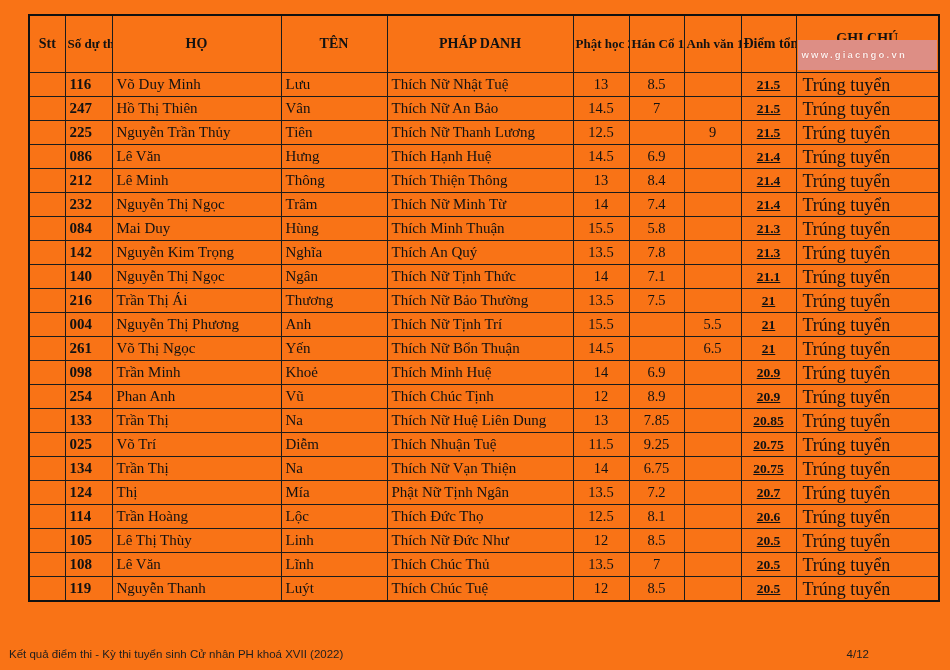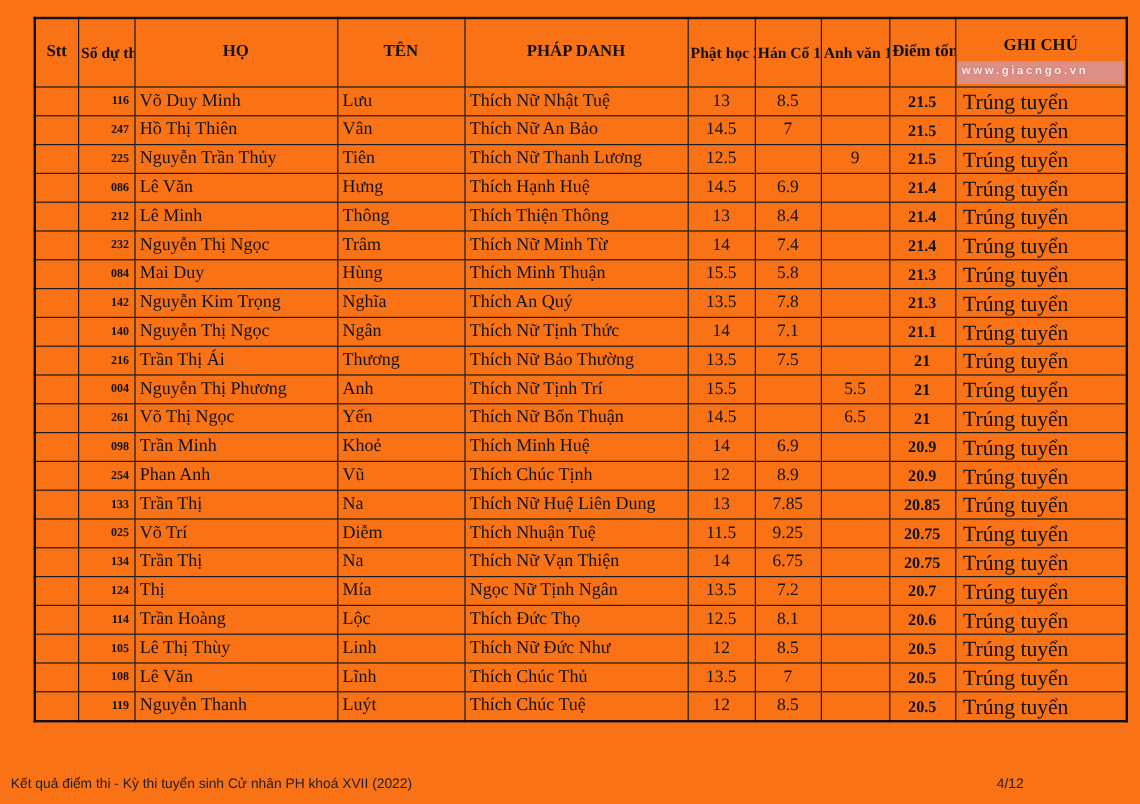--- a/index.html
+++ b/index.html
@@ -36,45 +36,45 @@
   }
   tbody td{
     height:23px;
     font-size:15px;
     padding:0 4px;
     vertical-align:middle;
     line-height:1;
   }
   .c-left{text-align:left;}
   td.cell-stt{font-size:13.5px;text-align:center;padding-left:41px;}
-  td.cell-sobd{font-weight:bold;text-align:right;font-size:10px;}
+  td.cell-sobd{font-weight:bold;text-align:left;font-size:15px;}
   td.cell-score{text-align:center;font-size:14.5px;}
-  td.cell-total{text-align:center;font-weight:bold;font-size:13.5px;}
+  td.cell-total{text-align:center;font-weight:bold;font-size:13.5px;text-decoration:underline;}
   td.cell-note{font-size:18px;padding-left:6px;}
   .watermark{
     position:absolute;
     left:1px;right:1px;bottom:2px;
-    height:19px;
+    height:30px;
     display:flex;align-items:center;justify-content:flex-start;
     padding-left:4px;
     font-family:"Liberation Sans", sans-serif;
     font-size:9.5px;
     font-weight:bold;
     letter-spacing:2.2px;
   }
   .ghichu-label{display:block;padding-bottom:10px;}
   .footer{
     position:absolute;
     left:0;top:645px;width:881px;height:22px;
     font-family:"Liberation Sans", sans-serif;
     font-size:11.5px;
     color:#1e1e1e;
   }
   .footer .f-left{position:absolute;left:9px;top:3px;}
-  .footer .f-page{position:absolute;right:28px;top:3px;}
+  .footer .f-page{position:absolute;right:12px;top:3px;}
 </style>
 </head>
 <body>
 
 <div class="page">
 
   <table class="results">
     <colgroup>
       <col style="width:36px">
         <col style="width:47px">
@@ -315,21 +315,21 @@
       <td class="cell-score">6.75</td>
       <td class="cell-score"></td>
       <td class="cell-total">20.75</td>
       <td class="cell-note">Trúng tuyển</td>
     </tr>
         <tr>
       <td class="cell-stt">82</td>
       <td class="cell-sobd">124</td>
       <td class="c-left">Thị</td>
       <td class="c-left">Mía</td>
-      <td class="c-left">Ngọc Nữ Tịnh Ngân</td>
+      <td class="c-left">Phật Nữ Tịnh Ngân</td>
       <td class="cell-score">13.5</td>
       <td class="cell-score">7.2</td>
       <td class="cell-score"></td>
       <td class="cell-total">20.7</td>
       <td class="cell-note">Trúng tuyển</td>
     </tr>
         <tr>
       <td class="cell-stt">83</td>
       <td class="cell-sobd">114</td>
       <td class="c-left">Trần Hoàng</td>

